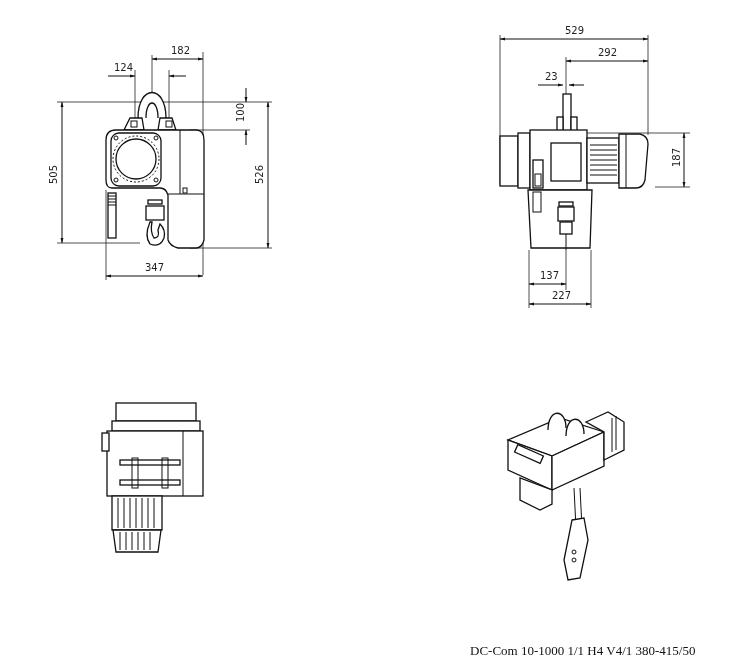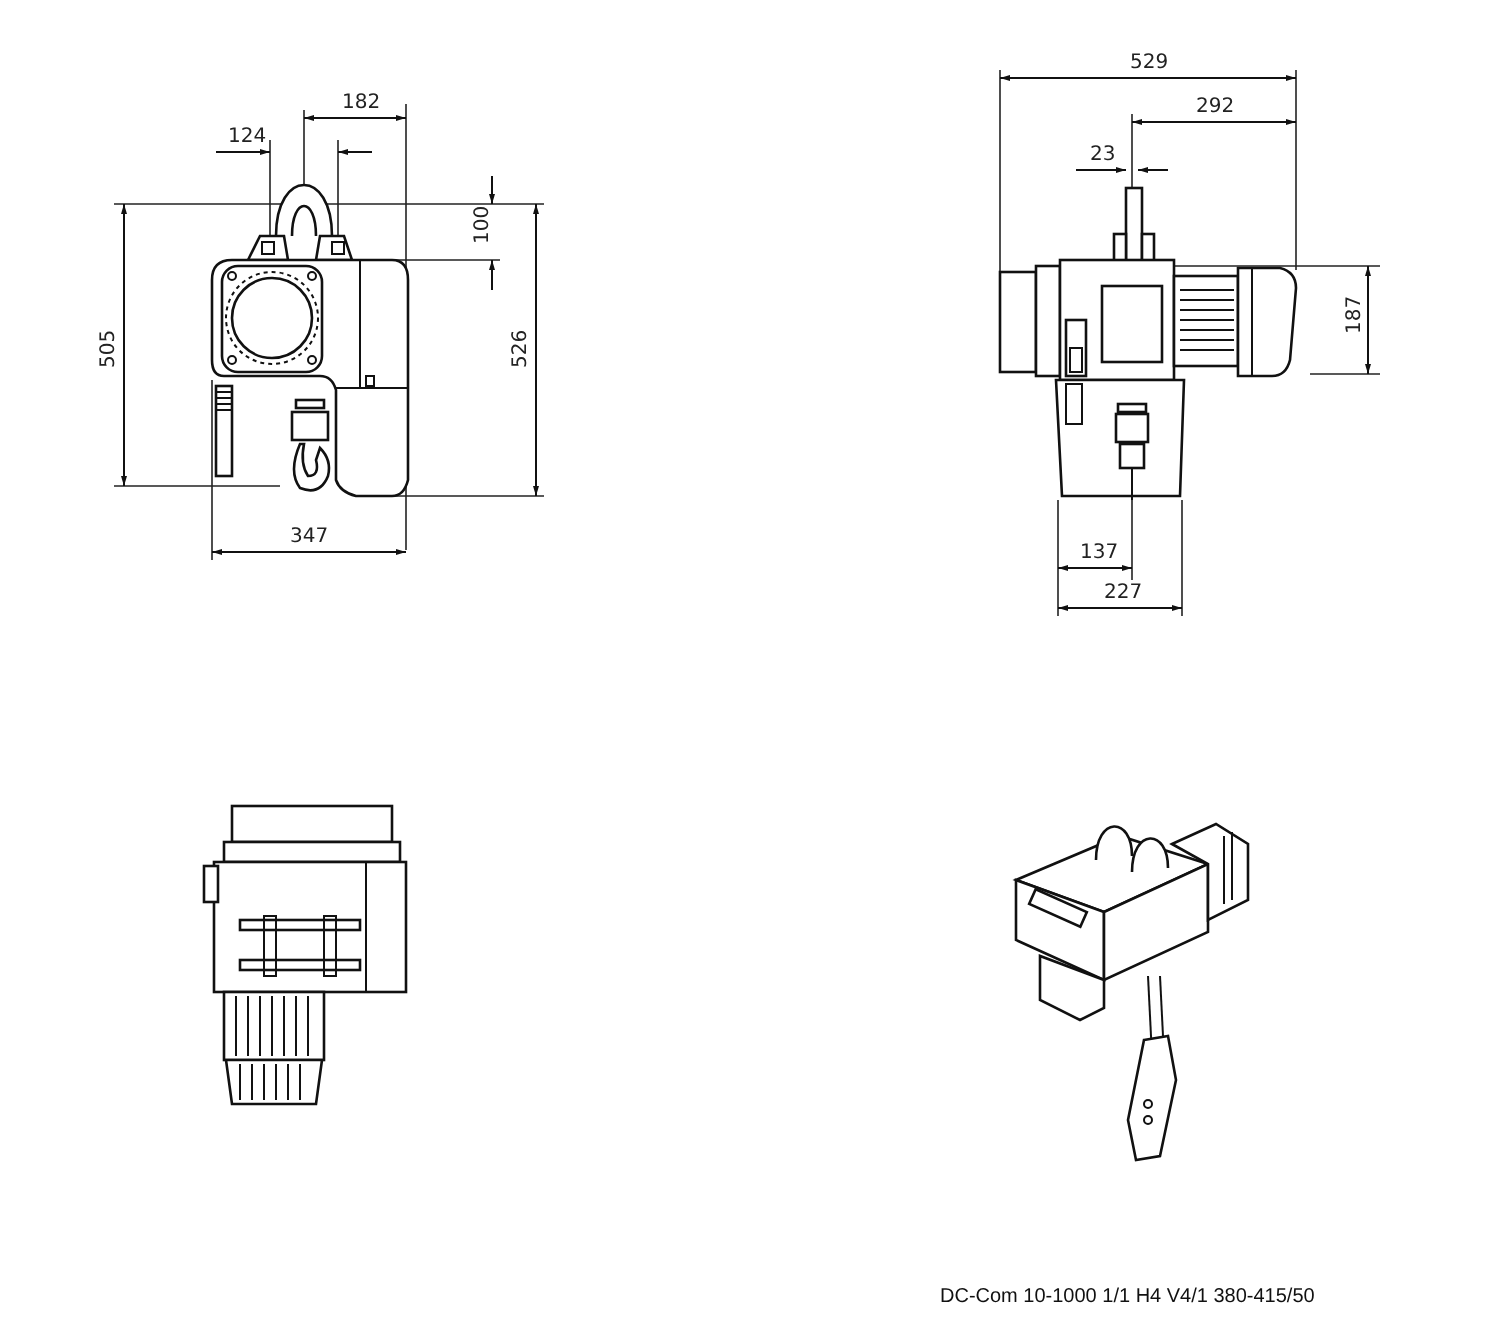--- a/index.html
+++ b/index.html
@@ -3,22 +3,22 @@
   <meta charset="utf-8">
   <style>
     html, body { margin: 0; padding: 0; background: #ffffff; }
     body { width: 751px; height: 666px; position: relative; overflow: hidden;
            font-family: "DejaVu Sans", sans-serif; }
     svg.drawing { position: absolute; left: 0; top: 0; }
     .ln { stroke: #111; stroke-width: 1; fill: none; }
     .thin { stroke: #222; stroke-width: 0.8; fill: none; }
     .part { stroke: #111; stroke-width: 1.3; fill: #fff; }
     .dim { font-family: "DejaVu Sans", sans-serif; font-size: 10px; fill: #222; }
-    .caption { position: absolute; left: 470px; top: 643px; font-size: 10px;
-               font-family: Liberation Sans, sans-serif; color: #111; white-space: nowrap; }
+    .caption { position: absolute; left: 470px; top: 643px; font-size: 13px;
+               font-family: Liberation Serif, serif; color: #111; white-space: nowrap; }
   </style>
 </head>
 <body>
 
 <svg class="drawing" width="751" height="666" viewBox="0 0 751 666">
   <defs>
     <marker id="arr" viewBox="0 0 10 10" refX="10" refY="5" markerWidth="7" markerHeight="5" orient="auto-start-reverse">
       <path d="M0,2 L10,5 L0,8 z" fill="#111"></path>
     </marker>
   </defs>

